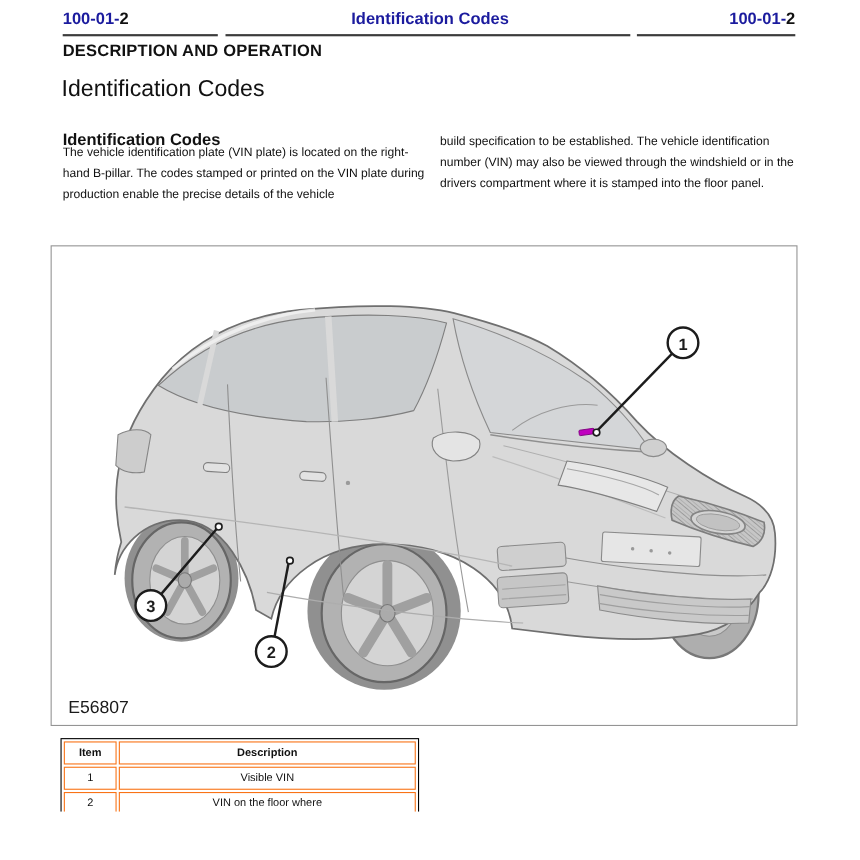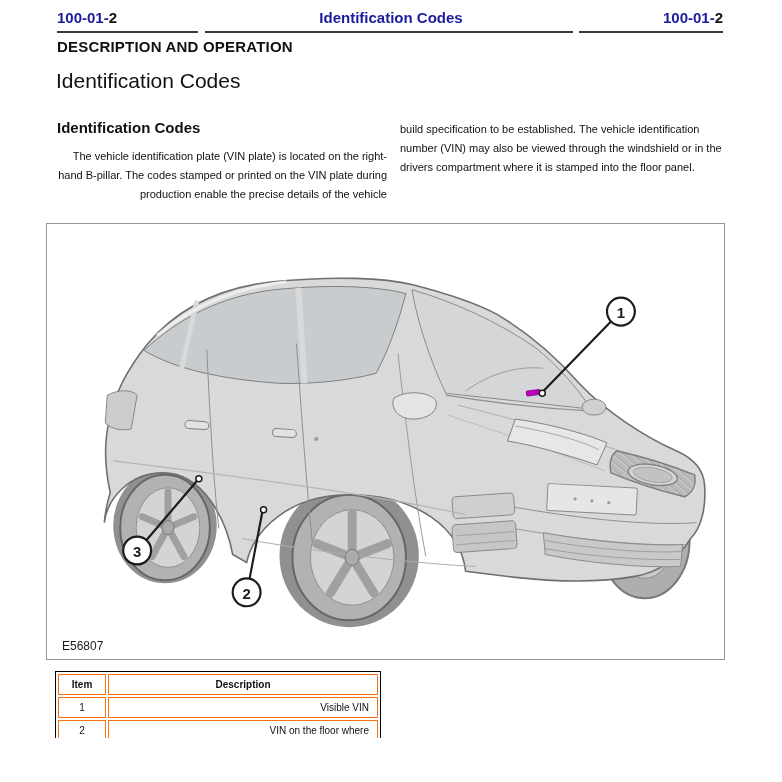--- a/index.html
+++ b/index.html
@@ -15,34 +15,34 @@
   .num-prefix { color:var(--accent); }
   .num-suffix { color:#111; }
   .rule-seg { position:absolute; top:31px; height:2px; background:#3c3c3c; }
   .rule-1 { left:57px;  width:141px; }
   .rule-2 { left:205px; width:368px; }
   .rule-3 { left:579px; width:144px; }
   .banner { position:absolute; left:57px; top:38px; font-size:15px; font-weight:bold; letter-spacing:.2px;text-align:center; }
   .page-title { position:absolute; left:56px; top:69px; margin:0; font-size:21px; font-weight:normal; }
   .subhead { position:absolute; left:57px; top:119px; font-size:15px; font-weight:bold; }
   .col { position:absolute; font-size:11px; line-height:19px; }
-  .col-left  { left:57px;  top:147px; width:330px;text-align:right; }
+  .col-left  { left:57px;  top:130px; width:330px; }
   .col-right { left:400px; top:120px; width:326px; }
   
   .figure-box { position:absolute; left:46px; top:223px; width:679px; height:437px;
                 border:1.5px solid #949494; background:#fff; box-sizing:border-box; }
   .figure-box svg { position:absolute; left:0; top:0; width:100%; height:100%; }
-  .fig-label { position:absolute; left:15px; bottom:6px; font-size:12px; color:#1a1a1a; }
+  .fig-label { position:absolute; left:15px; bottom:6px; font-size:16px; color:#1a1a1a; }
   
   .spec-table { position:absolute; left:55px; top:671px; border-collapse:separate;
                 border-spacing:2px; border:1px solid #000; background:#fff; }
   .spec-table th, .spec-table td { border:1px solid #f97316; font-size:10px; padding:4px 8px; background:#fff; }
   .spec-table th { font-weight:bold; text-align:center; }
   .cell-item { width:30px; text-align:center; }
-  .cell-desc { width:252px; text-align:right; }
+  .cell-desc { width:252px; text-align:center; }
   .callout-num { font:bold 15px "Liberation Sans", sans-serif; }
 </style>
 </head>
 <body>
 
 <div class="page">
 
   <div class="hdr hdr-left">
     <span class="num-prefix">100-01-</span><span class="num-suffix">2</span>
   </div>

